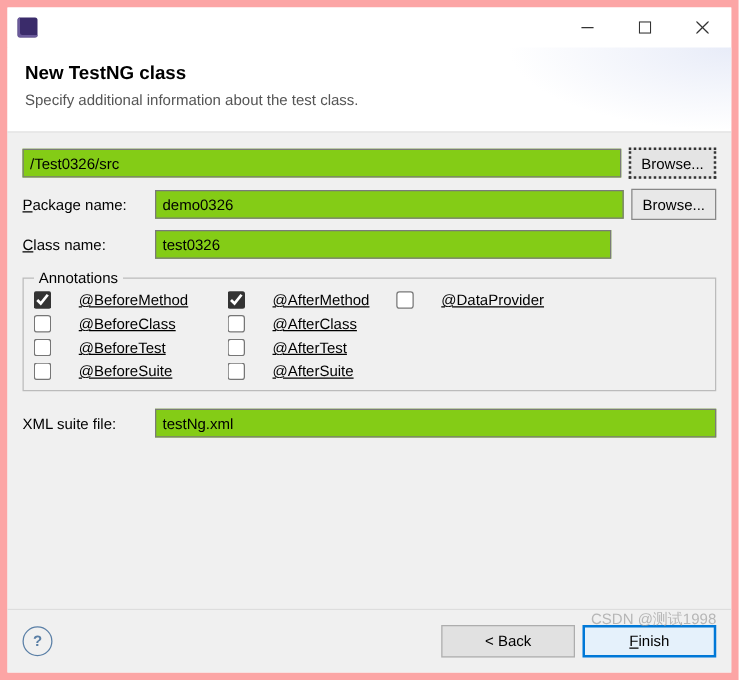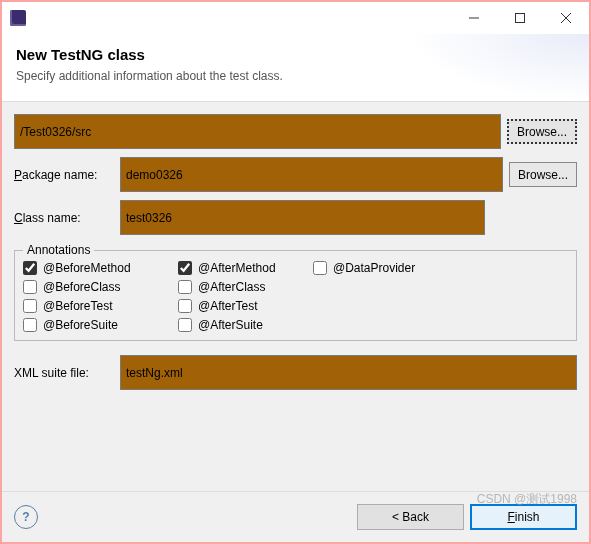--- a/index.html
+++ b/index.html
@@ -1,39 +1,39 @@
 <!DOCTYPE html>
 <html><head>
   <meta charset="utf-8">
   <style>
     * { box-sizing: border-box; font-family: "Segoe UI", Tahoma, sans-serif; font-size: 12px; }
     body { margin: 0; background: #fff; }
-    .window { width: 591px; height: 544px; background: #fff; display: flex; flex-direction: column; border: 2px solid #fca5a5; position: relative; }
+    .window { width: 591px; height: 544px; background: #fff; display: flex; flex-direction: column; border: 6px solid #fca5a5; position: relative; }
     .titlebar { height: 32px; display: flex; align-items: center; justify-content: space-between; background: #fff; }
     .tb-left { display: flex; align-items: center; padding-left: 8px; }
     .tb-icon { width: 16px; height: 16px; background: #3a2b6a; border-radius: 2px; margin-right: 8px; box-shadow: inset 2px -2px 0 #6a5a9a; }
     .tb-right { display: flex; }
     .tb-btn { width: 46px; height: 32px; display: flex; align-items: center; justify-content: center; color: #333; }
     .tb-btn svg { width: 10px; height: 10px; }
     .header { padding: 12px 14px 18px 14px; background: linear-gradient(to bottom, #fff, #fff); position: relative; }
     .header-fade { position: absolute; right: 0; top: 0; width: 180px; height: 100%; background: radial-gradient(ellipse at top right, #e8ecf8 0%, transparent 70%); pointer-events: none; }
     .header h1 { margin: 0 0 6px 0; font-size: 15px; font-weight: bold; }
     .header p { margin: 0; color: #555; }
     .content { flex: 1; padding: 12px 12px 0 12px; background: #f0f0f0; border-top: 1px solid #ddd; }
     .form-row { display: flex; align-items: center; margin-bottom: 8px; gap: 6px; }
     .form-row label { width: 100px; text-align: left; }
     .form-row label u { text-decoration: underline; }
-    .form-row input[type="text"] { flex: 1; height: 35px; padding: 2px 5px; border: 1px solid #7a7a7a; background: #a16207; }
+    .form-row input[type="text"] { flex: 1; height: 23px; padding: 2px 5px; border: 1px solid #7a7a7a; background: #84cc16; }
     .form-row input.no-flex { flex: 0 0 365px; }
     .browse-btn { height: 25px; padding: 0 8px; border: 1px solid #888; background: #e8e8e8; cursor: pointer; font-family: Liberation Sans, sans-serif; }
     .browse-btn.active { border: 2px dotted #333; background: #e4e4e4; }
     fieldset { border: 1px solid #bbb; margin: 6px 0 14px 0; padding: 4px 8px 8px 8px; }
     legend { padding: 0 4px; }
     .anno-grid { display: grid; grid-template-columns: 155px 135px 135px; row-gap: 5px; }
-    .check { display: flex; align-items: flex-end; gap: 6px; }
+    .check { display: flex; align-items: flex-end; gap: 22px; text-decoration: underline; }
     .check input { width: 14px; height: 14px; margin: 0; accent-color: #333; }
     .footer { padding: 12px; display: flex; align-items: center; justify-content: space-between; background: #f0f0f0; border-top: 1px solid #ddd; }
     .help { width: 24px; height: 24px; border: 1.5px solid #5a7fa6; border-radius: 50%; display: flex; align-items: center; justify-content: center; color: #5a7fa6; font-weight: bold; cursor: pointer; }
     .btns { display: flex; gap: 6px; }
     .wiz-btn { width: 107px; height: 26px; border: 1px solid #adadad; background: #e1e1e1; cursor: pointer; font-family: inherit; }
     .wiz-btn[disabled] { color: #999; cursor: default; }
     .wiz-btn.default { border: 2px solid #0078d7; background: #e5f1fb; }
     .watermark { position: absolute; right: 12px; bottom: 34px; color: rgba(150,150,150,0.65); font-size: 12px; pointer-events: none; }
   </style>
 </head>

